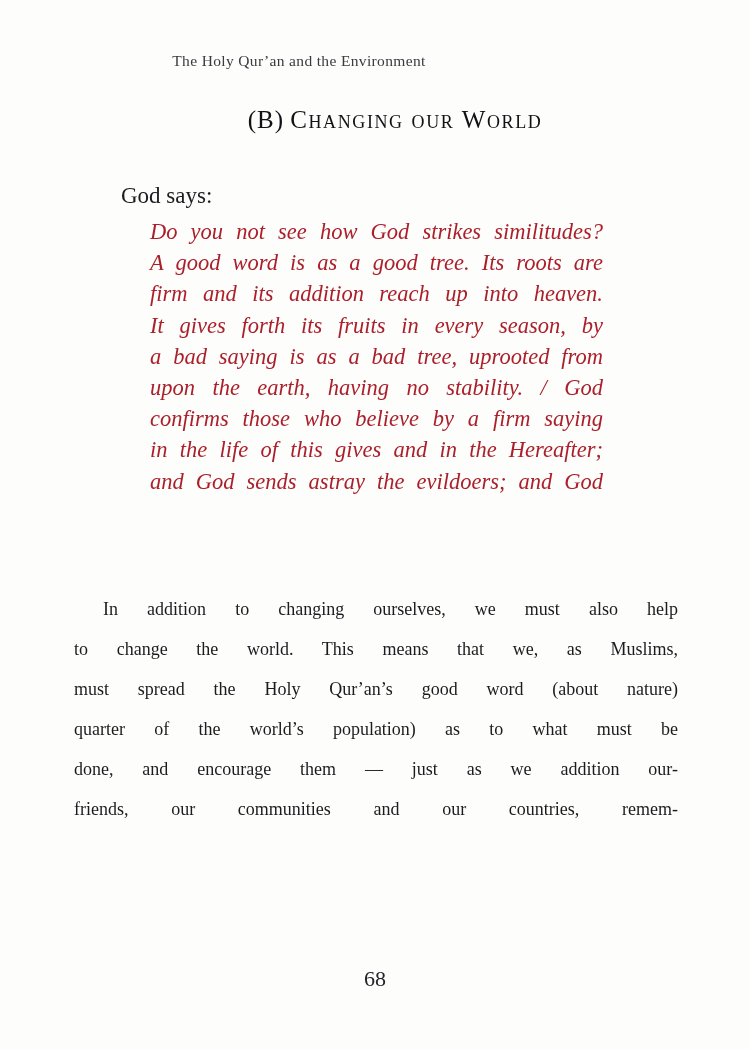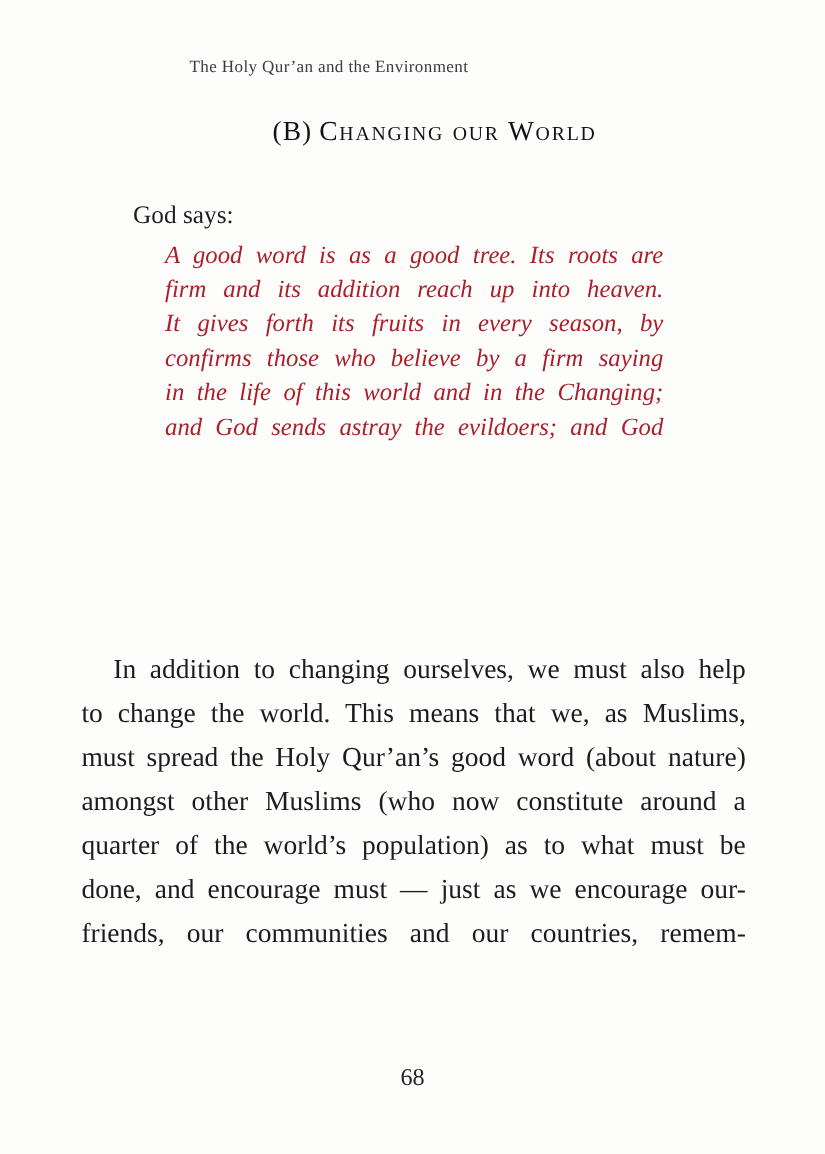--- a/index.html
+++ b/index.html
@@ -94,21 +94,21 @@
   .citation .cit-name {
     font-style: italic;
   }
 
   
   .body-paragraph {
     position: absolute;
     top: 589px;
     left: 74px;
     width: 604px;
-    font-size: 25px;
+    font-size: 18px;
     line-height: 40px;
     color: #1c1c20;
     text-align: justify;
     text-align-last: left;
   }
   .body-paragraph .bline {
     display: block;
     white-space: nowrap;
     text-align: justify;
     text-align-last: justify;
@@ -138,33 +138,35 @@
 
   <div class="running-header">The Holy Qur’an and the Environment</div>
 
   <div class="section-heading">
     <span class="paren">(B)</span><span>&nbsp;</span><span class="sc">Changing our World</span>
   </div>
 
   <div class="intro-line">God says:</div>
 
   <div class="quote-block">
+    <span class="qline">Do you not see how God strikes similitudes?</span>
     <span class="qline">A good word is as a good tree. Its roots are</span>
     <span class="qline">firm and its addition reach up into heaven.</span>
     <span class="qline">It gives forth its fruits in every season, by</span>
+    <span class="qline">a bad saying is as a bad tree, uprooted from</span>
+    <span class="qline">upon the earth, having no stability. / God</span>
     <span class="qline">confirms those who believe by a firm saying</span>
-    <span class="qline">in the life of this world and in the Changing;</span>
+    <span class="qline">in the life of this gives and in the Hereafter;</span>
     <span class="qline">and God sends astray the evildoers; and God</span>
   </div>
 
   <div class="body-paragraph">
     <span class="bline first">In addition to changing ourselves, we must also help</span>
     <span class="bline">to change the world. This means that we, as Muslims,</span>
     <span class="bline">must spread the Holy Qur’an’s good word (about nature)</span>
-    <span class="bline">amongst other Muslims (who now constitute around a</span>
     <span class="bline">quarter of the world’s population) as to what must be</span>
-    <span class="bline">done, and encourage must — just as we encourage our-</span>
+    <span class="bline">done, and encourage them — just as we addition our-</span>
     <span class="bline last">friends, our communities and our countries, remem-</span>
   </div>
 
   <div class="page-number">68</div>
 
 </div>
 
 </body></html>

